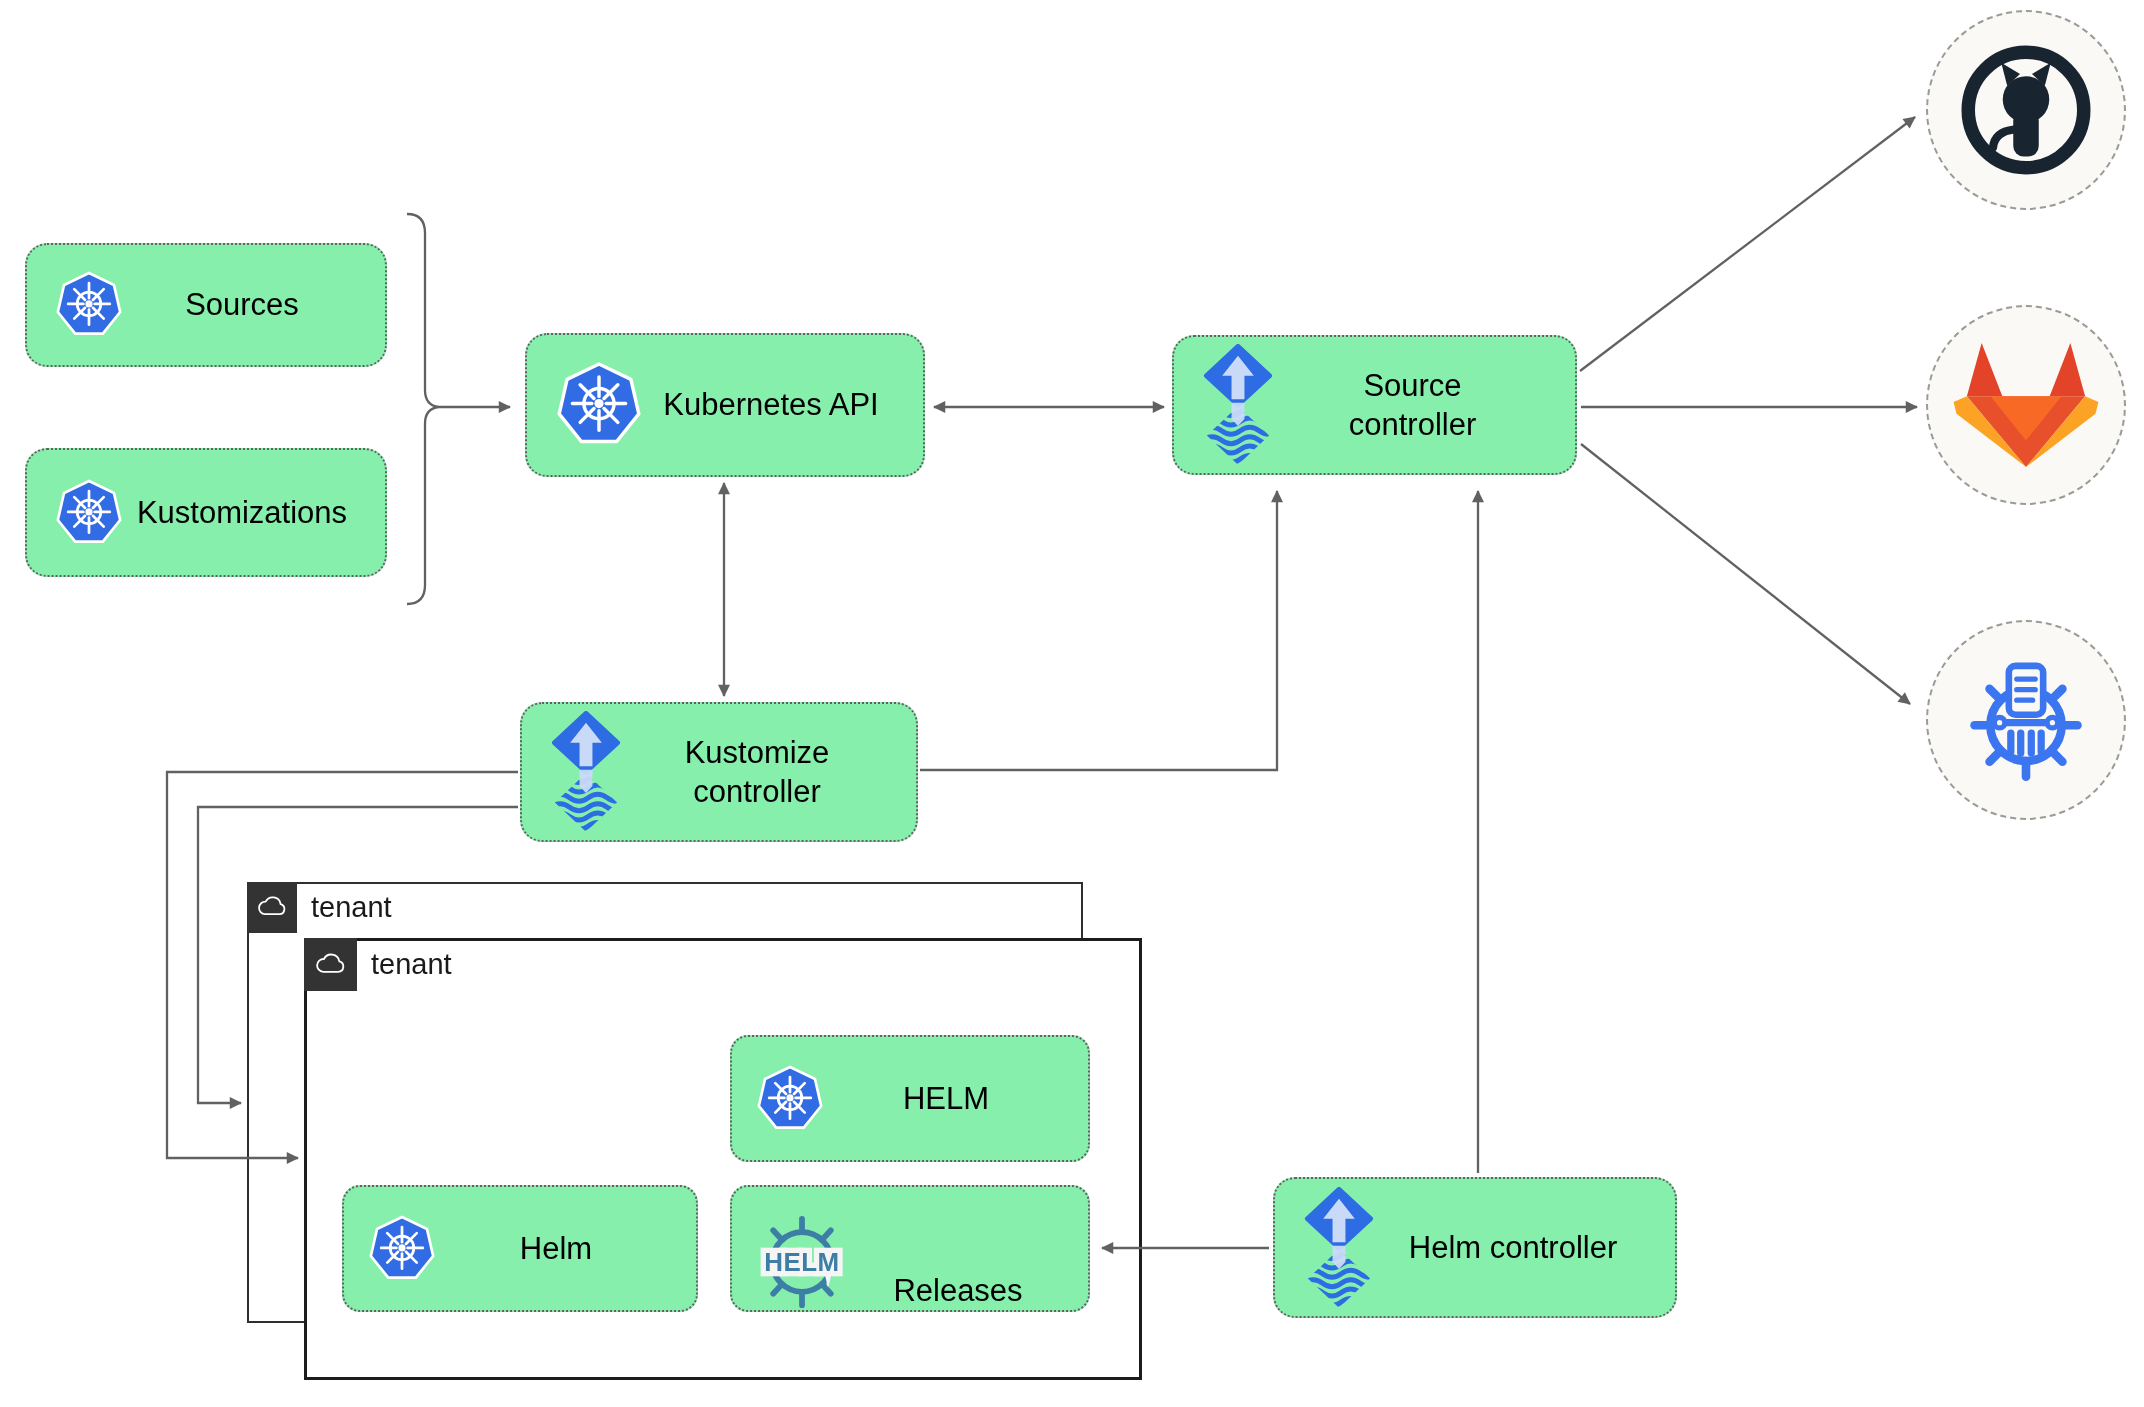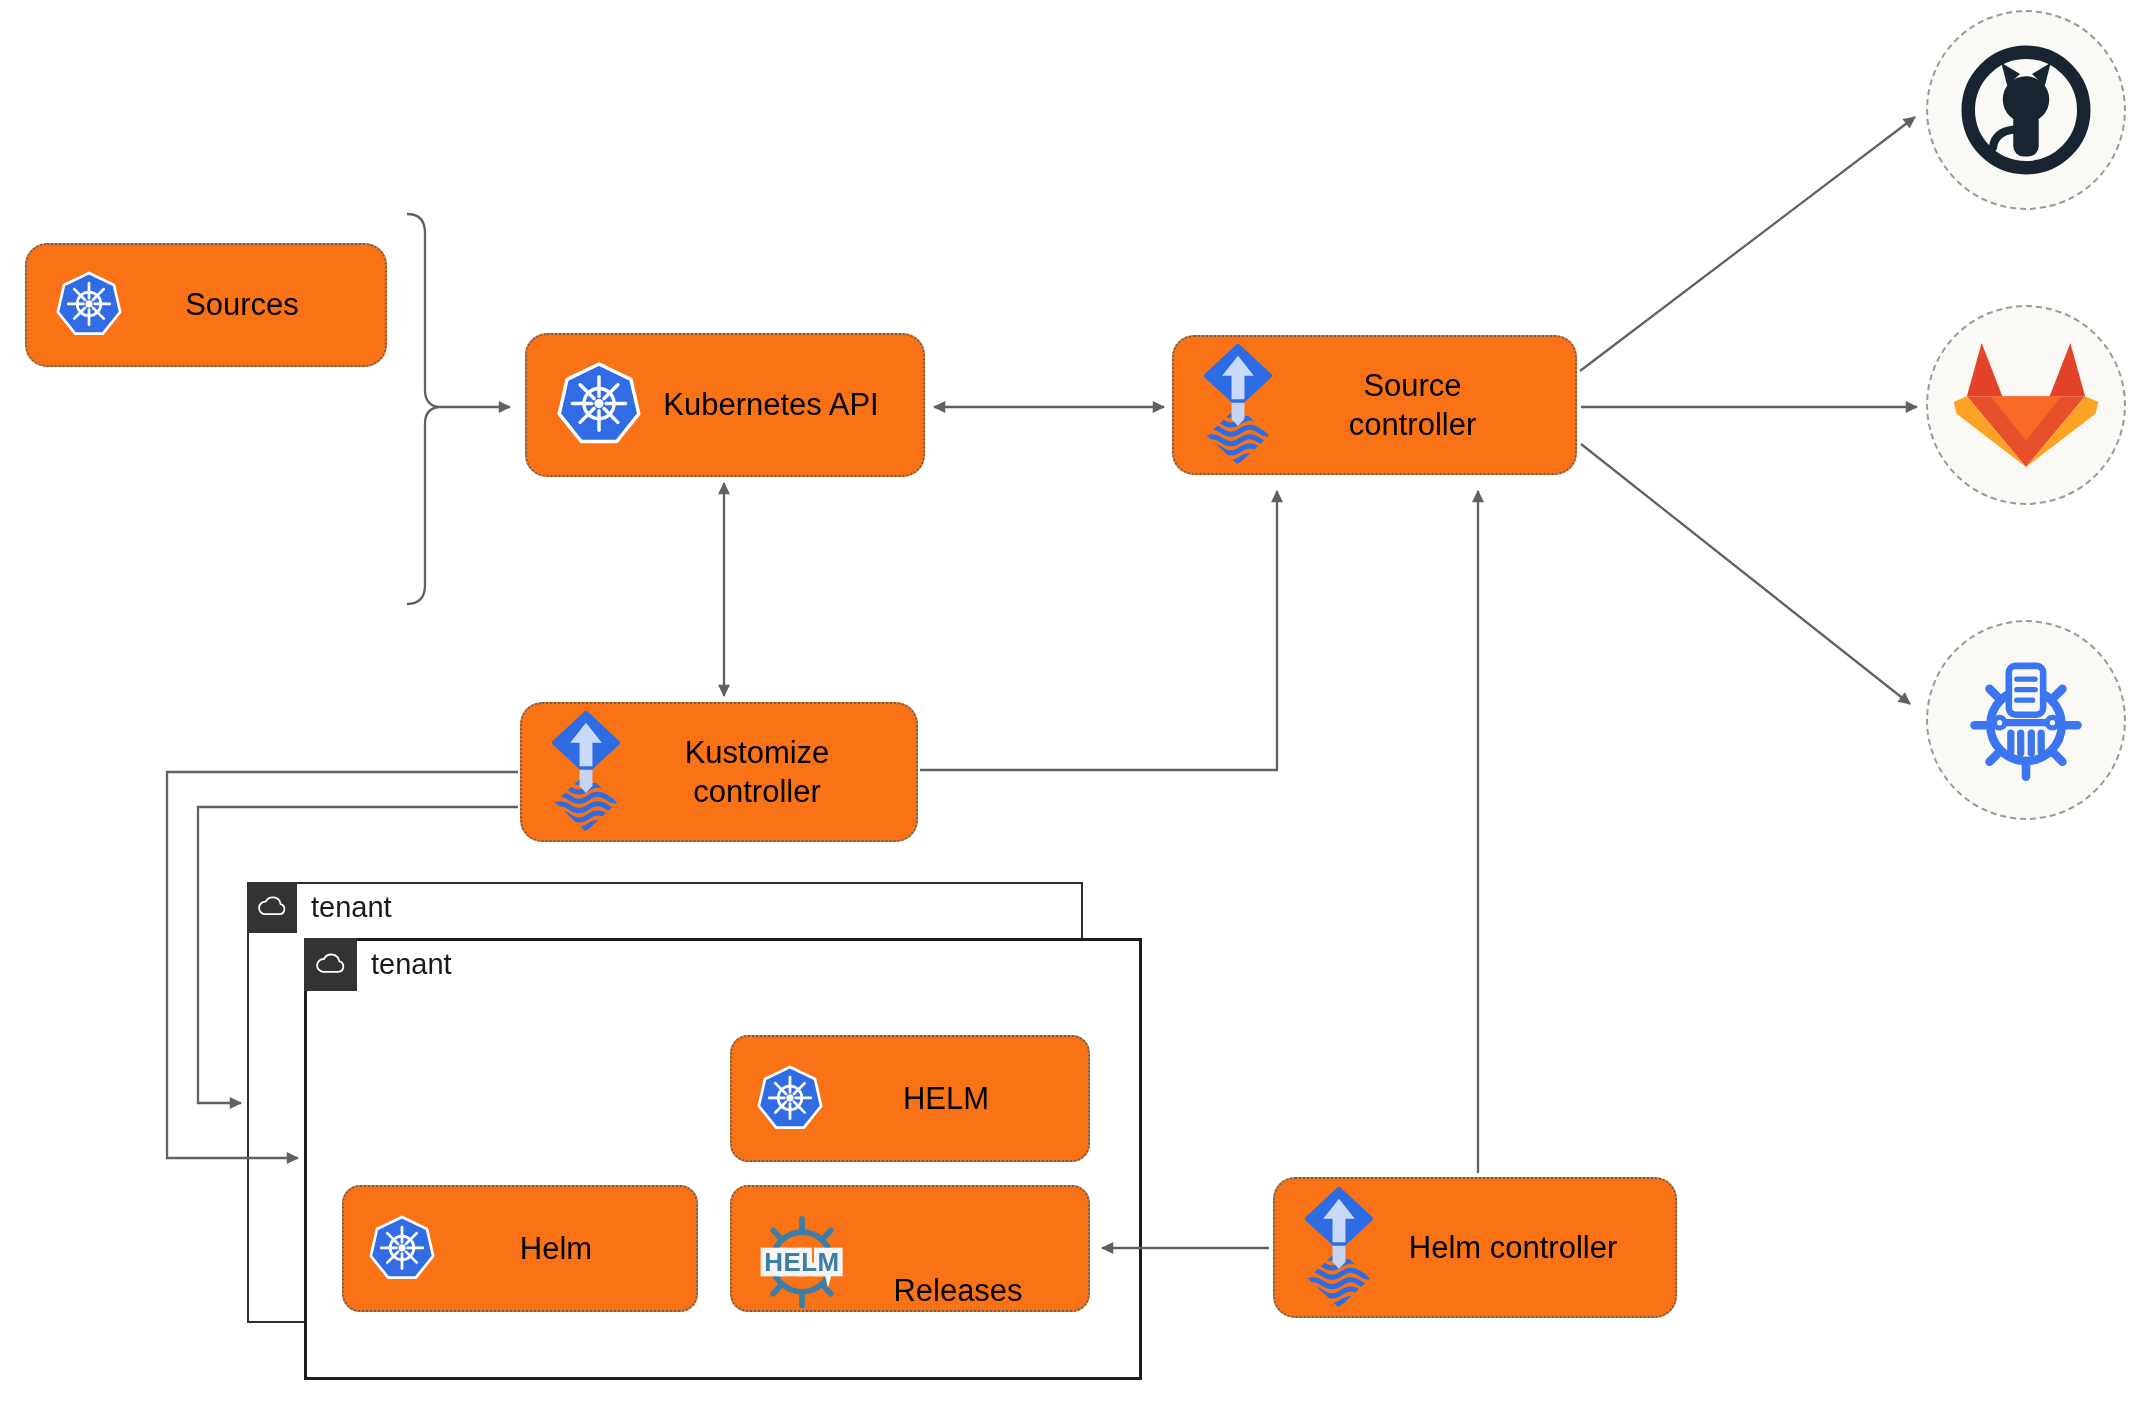--- a/index.html
+++ b/index.html
@@ -2,21 +2,21 @@
 <html><head>
 <meta charset="utf-8">
 <style>
   html,body{margin:0;padding:0;background:#ffffff;}
   .stage{
     position:relative;width:2144px;height:1407px;background:#ffffff;
     font-family:"Liberation Sans","DejaVu Sans",sans-serif;overflow:hidden;
   }
   
   .dotted-box{
-    position:absolute;background:#f97316;border:2px dotted #616161;border-radius:22px;
+    position:absolute;background:#86efac;border:2px dotted #616161;border-radius:22px;
     display:flex;align-items:center;box-sizing:border-box;padding:0 26px;z-index:2;
   }
   .node-label{
     flex:1;text-align:center;color:#000;font-size:31px;line-height:1.26;font-weight:400;
   }
   .label-narrow{max-width:212px;margin:12px auto;}
   .node-icon{flex:0 0 auto;display:flex;align-items:center;justify-content:center;}
   
   .tenant-rect{position:absolute;background:#ffffff;box-sizing:border-box;z-index:1;}
   #tenant-outer{left:247px;top:882px;width:836px;height:441px;border:2px solid #2f2f2f;}
@@ -110,20 +110,26 @@
     </svg>
   </div>
   <div class="tenant-label" id="label-tenant-inner">tenant</div>
 
   <div class="dotted-box" id="box-sources">
     <svg class="node-icon" width="72" height="72" viewBox="0 0 64 64">
         <use href="#sym-k8s"></use>
       </svg>
     <div class="node-label">Sources</div>
   </div>
+  <div class="dotted-box" id="box-kustomizations">
+    <svg class="node-icon" width="72" height="72" viewBox="0 0 64 64">
+        <use href="#sym-k8s"></use>
+      </svg>
+    <div class="node-label">Kustomizations</div>
+  </div>
 
   <div class="dotted-box" id="box-k8s-api">
     <svg class="node-icon" width="92" height="92" viewBox="0 0 64 64">
         <use href="#sym-k8s"></use>
       </svg>
     <div class="node-label">Kubernetes API</div>
   </div>
 
   <div class="dotted-box" id="box-source-controller">
     <svg class="node-icon" width="76" height="122" viewBox="0 0 64 104">

